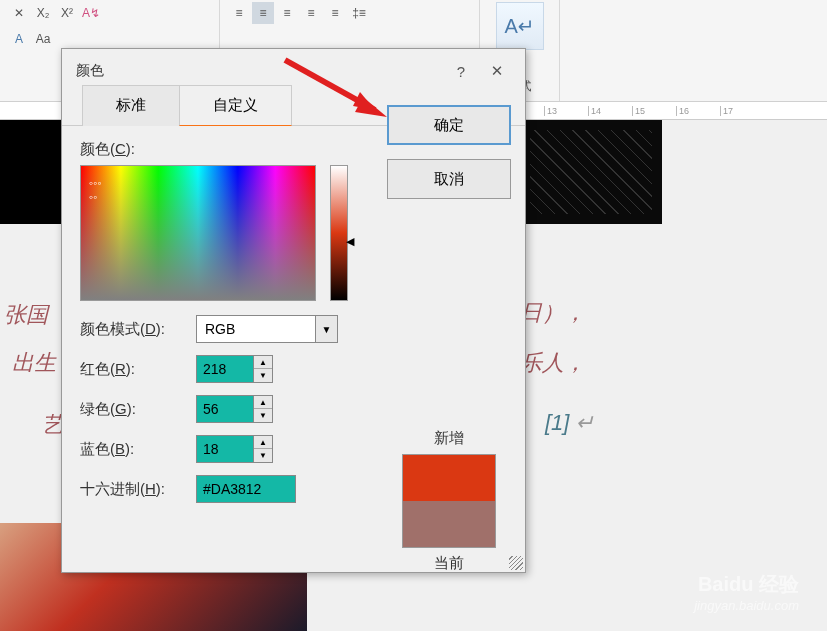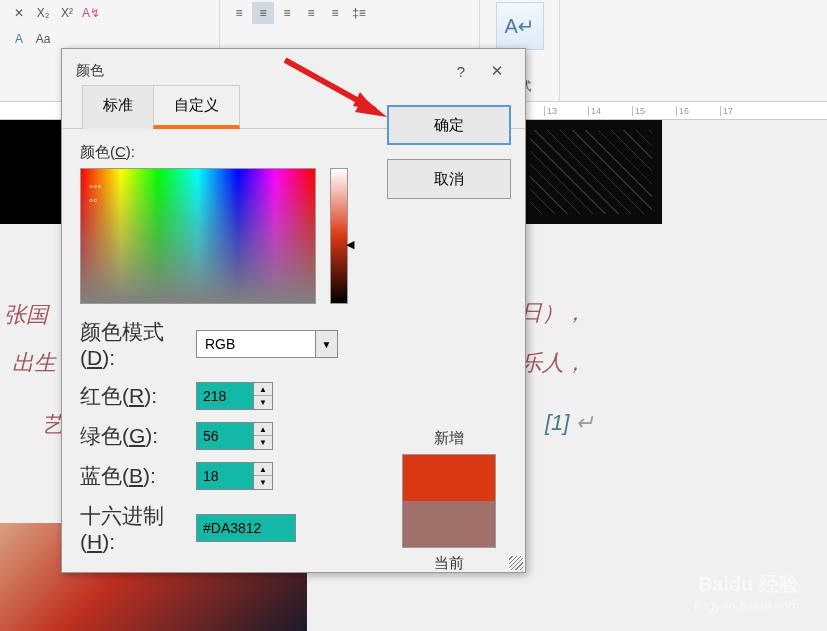--- a/index.html
+++ b/index.html
@@ -24,35 +24,35 @@
     .doc-arrow-sym { color: #999; }
     
     .doc-img { position: absolute; top: 403px; left: 0; width: 307px; height: 110px; background: linear-gradient(135deg, #d8a080 0%, #c03020 40%, #1a1a2a 100%); }
     
     .dialog { position: absolute; top: 48px; left: 61px; width: 465px; height: 525px; background: #f0f0f0; border: 1px solid #999; box-shadow: 2px 2px 8px rgba(0,0,0,0.3); }
     .dialog-title { height: 36px; display: flex; align-items: center; padding: 8px 10px 0 14px; font-size: 14px; color: #333; }
     .dialog-title .spacer { flex: 1; }
     .title-btn { width: 36px; height: 28px; display: flex; align-items: center; justify-content: center; font-size: 15px; cursor: pointer; color: #555; }
     
     .tabs { display: flex; padding-left: 20px; }
-    .tab { padding: 10px 20px; font-size: 15px; cursor: pointer; background: #e8e8e8; border: 1px solid #ccc; border-bottom: none; margin-right: -1px; }
-    .tab.active { background: #f0f0f0; border-bottom: 4px solid #f97316; position: relative; z-index: 1; }
+    .tab { padding: 10px 33px; font-size: 15px; cursor: pointer; background: #e8e8e8; border: 1px solid #ccc; border-bottom: none; margin-right: -1px; }
+    .tab.active { background: #f0f0f0; border-bottom: 1px solid #f97316; position: relative; z-index: 1; }
     .tab-content { border-top: 1px solid #ccc; margin-top: -1px; padding: 14px 18px; }
     
     .field-label { font-size: 15px; color: #333; margin-bottom: 6px; }
     .field-label u { text-decoration: underline; }
     
     .color-area { display: flex; gap: 14px; margin-bottom: 14px; }
     .hue-sat { width: 236px; height: 136px; position: relative; background: linear-gradient(to bottom, rgba(128,128,128,0) 0%, rgba(128,128,128,1) 100%), linear-gradient(to right, #ff0000 0%, #ffff00 17%, #00ff00 33%, #00ffff 50%, #0000ff 67%, #ff00ff 83%, #ff0000 100%); border: 1px solid #999; }
     .hue-cross { position: absolute; top: 10px; left: 8px; color: #fff; font-size: 12px; pointer-events: none; }
     .lum-bar { width: 18px; height: 136px; background: linear-gradient(to bottom, #fff 0%, #da3812 50%, #000 100%); border: 1px solid #999; }
     .lum-ptr { position: absolute; top: 70px; left: 266px; font-size: 11px; color: #000; }
     
     .form-row { display: flex; align-items: center; margin-bottom: 12px; }
-    .form-row label { width: 116px; font-size: 21px; color: #333; }
+    .form-row label { width: 116px; font-size: 15px; color: #333; }
     .form-row .input-wrap { display: flex; align-items: center; }
     .num-input, .txt-input { height: 28px; border: 1px solid #888; background: #14b8a6; padding: 0 6px; font-size: 14px; }
     .num-input { width: 58px; }
     .txt-input { width: 100px; }
     .spinner { display: flex; flex-direction: column; border: 1px solid #888; border-left: none; }
     .spin-btn { width: 18px; height: 13px; background: #e8e8e8; font-size: 8px; display: flex; align-items: center; justify-content: center; cursor: pointer; border-bottom: 1px solid #aaa; }
     .spin-btn:last-child { border-bottom: none; }
     .select-wrap { display: flex; }
     .select-val { width: 120px; height: 28px; border: 1px solid #888; background: #fff; padding: 0 8px; display: flex; align-items: center; font-size: 14px; }
     .select-btn { width: 22px; height: 28px; border: 1px solid #888; border-left: none; background: #e8e8e8; display: flex; align-items: center; justify-content: center; font-size: 10px; cursor: pointer; }

